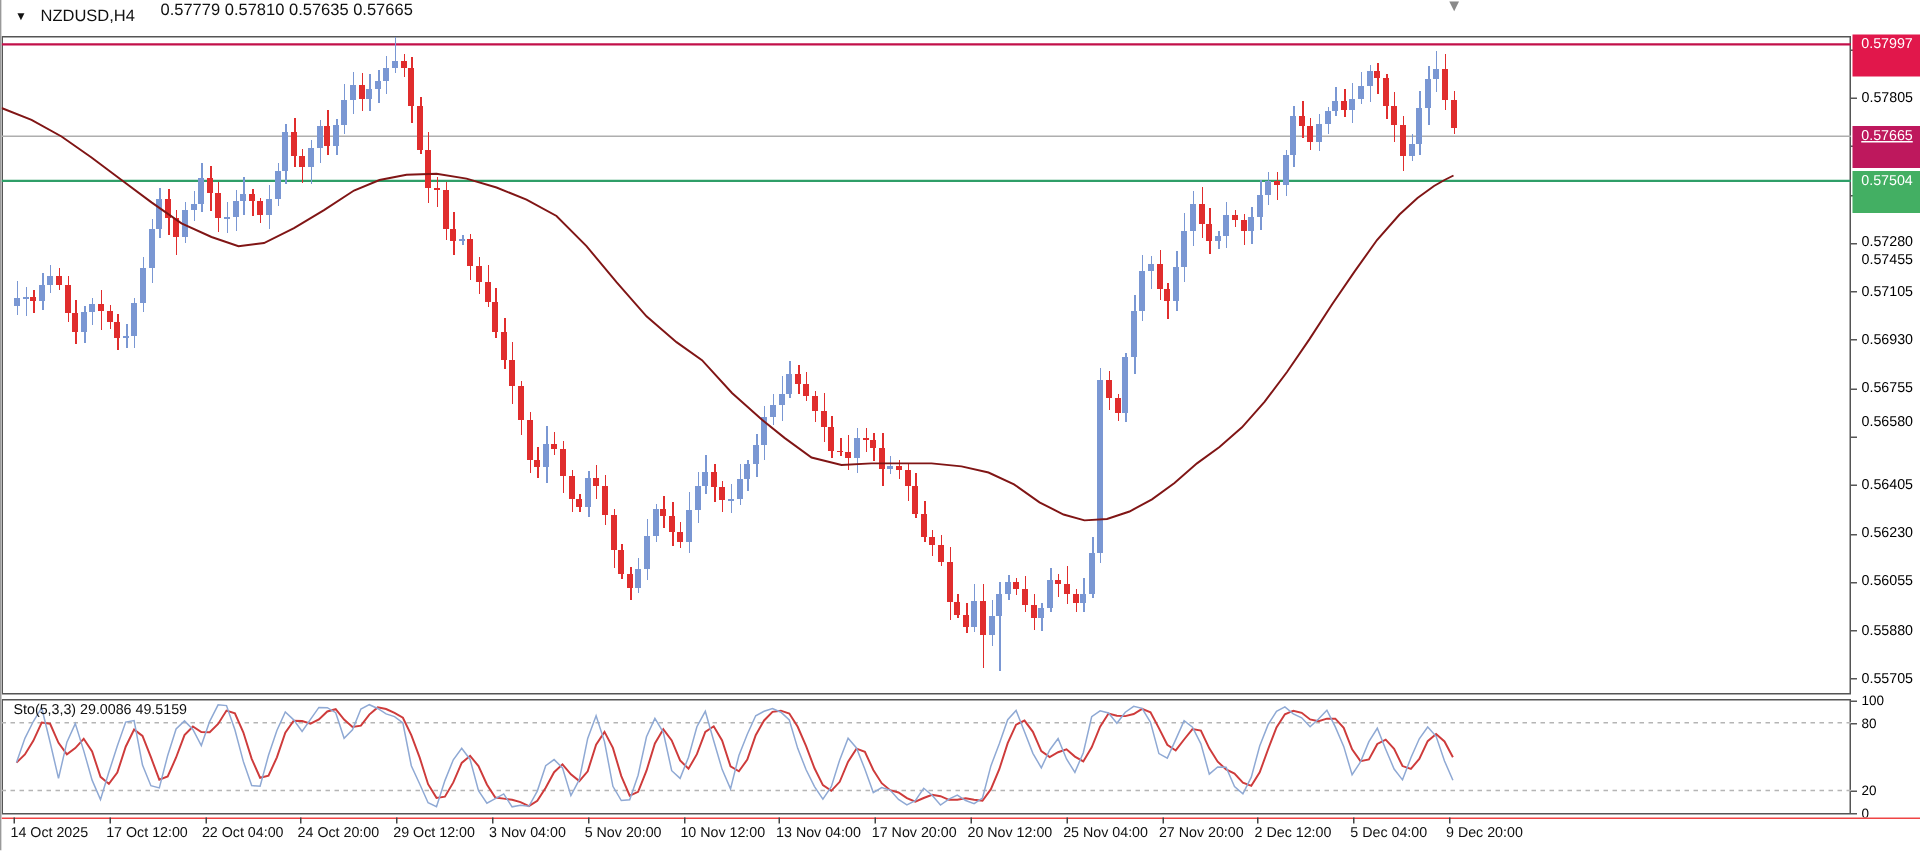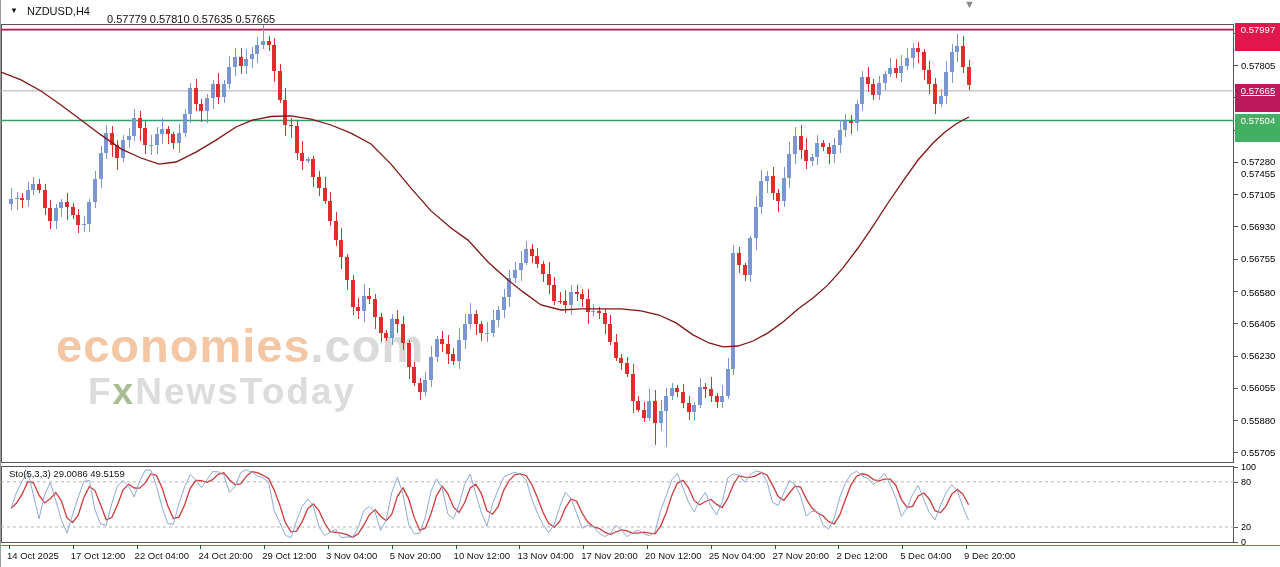--- a/index.html
+++ b/index.html
@@ -5,21 +5,21 @@
   html,body{margin:0;padding:0;background:#fff;}
   #terminal{
     position:relative;width:1280px;height:567px;background:#ffffff;
     font-family:"Liberation Sans",sans-serif;overflow:hidden;
     border-left:1px solid #9a9a9a;box-sizing:border-box;
   }
   
   #header{position:absolute;left:0;top:0;width:1233px;height:24px;background:#fff;z-index:5;}
   #header .arrow{position:absolute;left:9px;top:6px;font-size:8px;color:#111;}
   #header .sym{position:absolute;left:26px;top:5px;font-size:11px;color:#111;}
-  #header .ohlc{position:absolute;left:106px;top:13px;font-size:11px;color:#111;text-align:right;}
+  #header .ohlc{position:absolute;left:106px;top:1px;font-size:11px;color:#111;text-align:right;}
   
   #watermark{position:absolute;left:55px;top:322px;z-index:1;user-select:none;line-height:1;}
   #watermark .row1{font-size:47px;font-weight:bold;letter-spacing:1px;}
   #watermark .econ{color:#f4c7a4;}
   #watermark .com{color:#dadada;}
   #watermark .row2{font-size:37px;font-weight:bold;color:#dcdcdc;letter-spacing:2px;margin-top:4px;margin-left:32px;}
   #watermark .fx-x{color:#a9bd94;}
   
   #chart-svg{position:absolute;left:0;top:0;z-index:2;}
   
@@ -45,24 +45,20 @@
 <body>
 
 <div id="terminal">
 
   <div id="header">
     <span class="arrow">▼</span>
     <span class="sym">NZDUSD,H4</span>
     <span class="ohlc">0.57779 0.57810 0.57635 0.57665</span>
   </div>
 
-  <div id="watermark">
-    <div class="row1"><span class="econ">economies</span><span class="com">.com</span></div>
-    <div class="row2"><span>F</span><span class="fx-x">x</span><span>NewsToday</span></div>
-  </div>
 
   <svg id="chart-svg" width="1233" height="545">
       <rect x="0.5" y="24.5" width="1232" height="438" fill="none" stroke="#555555"></rect>
       <rect x="0.5" y="466.5" width="1232" height="76" fill="none" stroke="#555555"></rect>
       <line x1="0" y1="29.575999999999397" x2="1233" y2="29.575999999999397" stroke="#c2104a" stroke-width="1.6"></line>
       <line x1="0" y1="90.8299999999992" x2="1233" y2="90.8299999999992" stroke="#aeaeae" stroke-width="1"></line>
       <line x1="0" y1="120.53449999999921" x2="1233" y2="120.53449999999921" stroke="#2f9e68" stroke-width="1.5"></line>
       <g shape-rendering="crispEdges">
         <line x1="10.5" x2="10.5" y1="187.50524667167497" y2="209.97918079926924" stroke="#7a97d3"></line>
         <rect x="8" y="198.68199656501497" width="4" height="5.5349999999994" fill="#7a97d3"></rect>
@@ -432,21 +428,21 @@
       <div class="pl" style="top: 124.075px; margin-top: 44px;">0.57455</div>
       <div class="ptick" style="top: 161.862px;"></div>
       <div class="pl" style="top: 156.362px;">0.57280</div>
       <div class="ptick" style="top: 194.15px;"></div>
       <div class="pl" style="top: 188.65px;">0.57105</div>
       <div class="ptick" style="top: 226.437px;"></div>
       <div class="pl" style="top: 220.937px;">0.56930</div>
       <div class="ptick" style="top: 258.725px;"></div>
       <div class="pl" style="top: 253.225px;">0.56755</div>
       <div class="ptick" style="top: 291.012px;"></div>
-      <div class="pl" style="top: 287px;">0.56580</div>
+      <div class="pl" style="top: 276px;">0.56580</div>
       <div class="ptick" style="top: 323.3px;"></div>
       <div class="pl" style="top: 317.8px;">0.56405</div>
       <div class="ptick" style="top: 355.587px;"></div>
       <div class="pl" style="top: 350.087px;">0.56230</div>
       <div class="ptick" style="top: 387.875px;"></div>
       <div class="pl" style="top: 382.375px;">0.56055</div>
       <div class="ptick" style="top: 420.162px;"></div>
       <div class="pl" style="top: 414.662px;">0.55880</div>
       <div class="ptick" style="top: 452.45px;"></div>
       <div class="pl" style="top: 446.95px;">0.55705</div>

